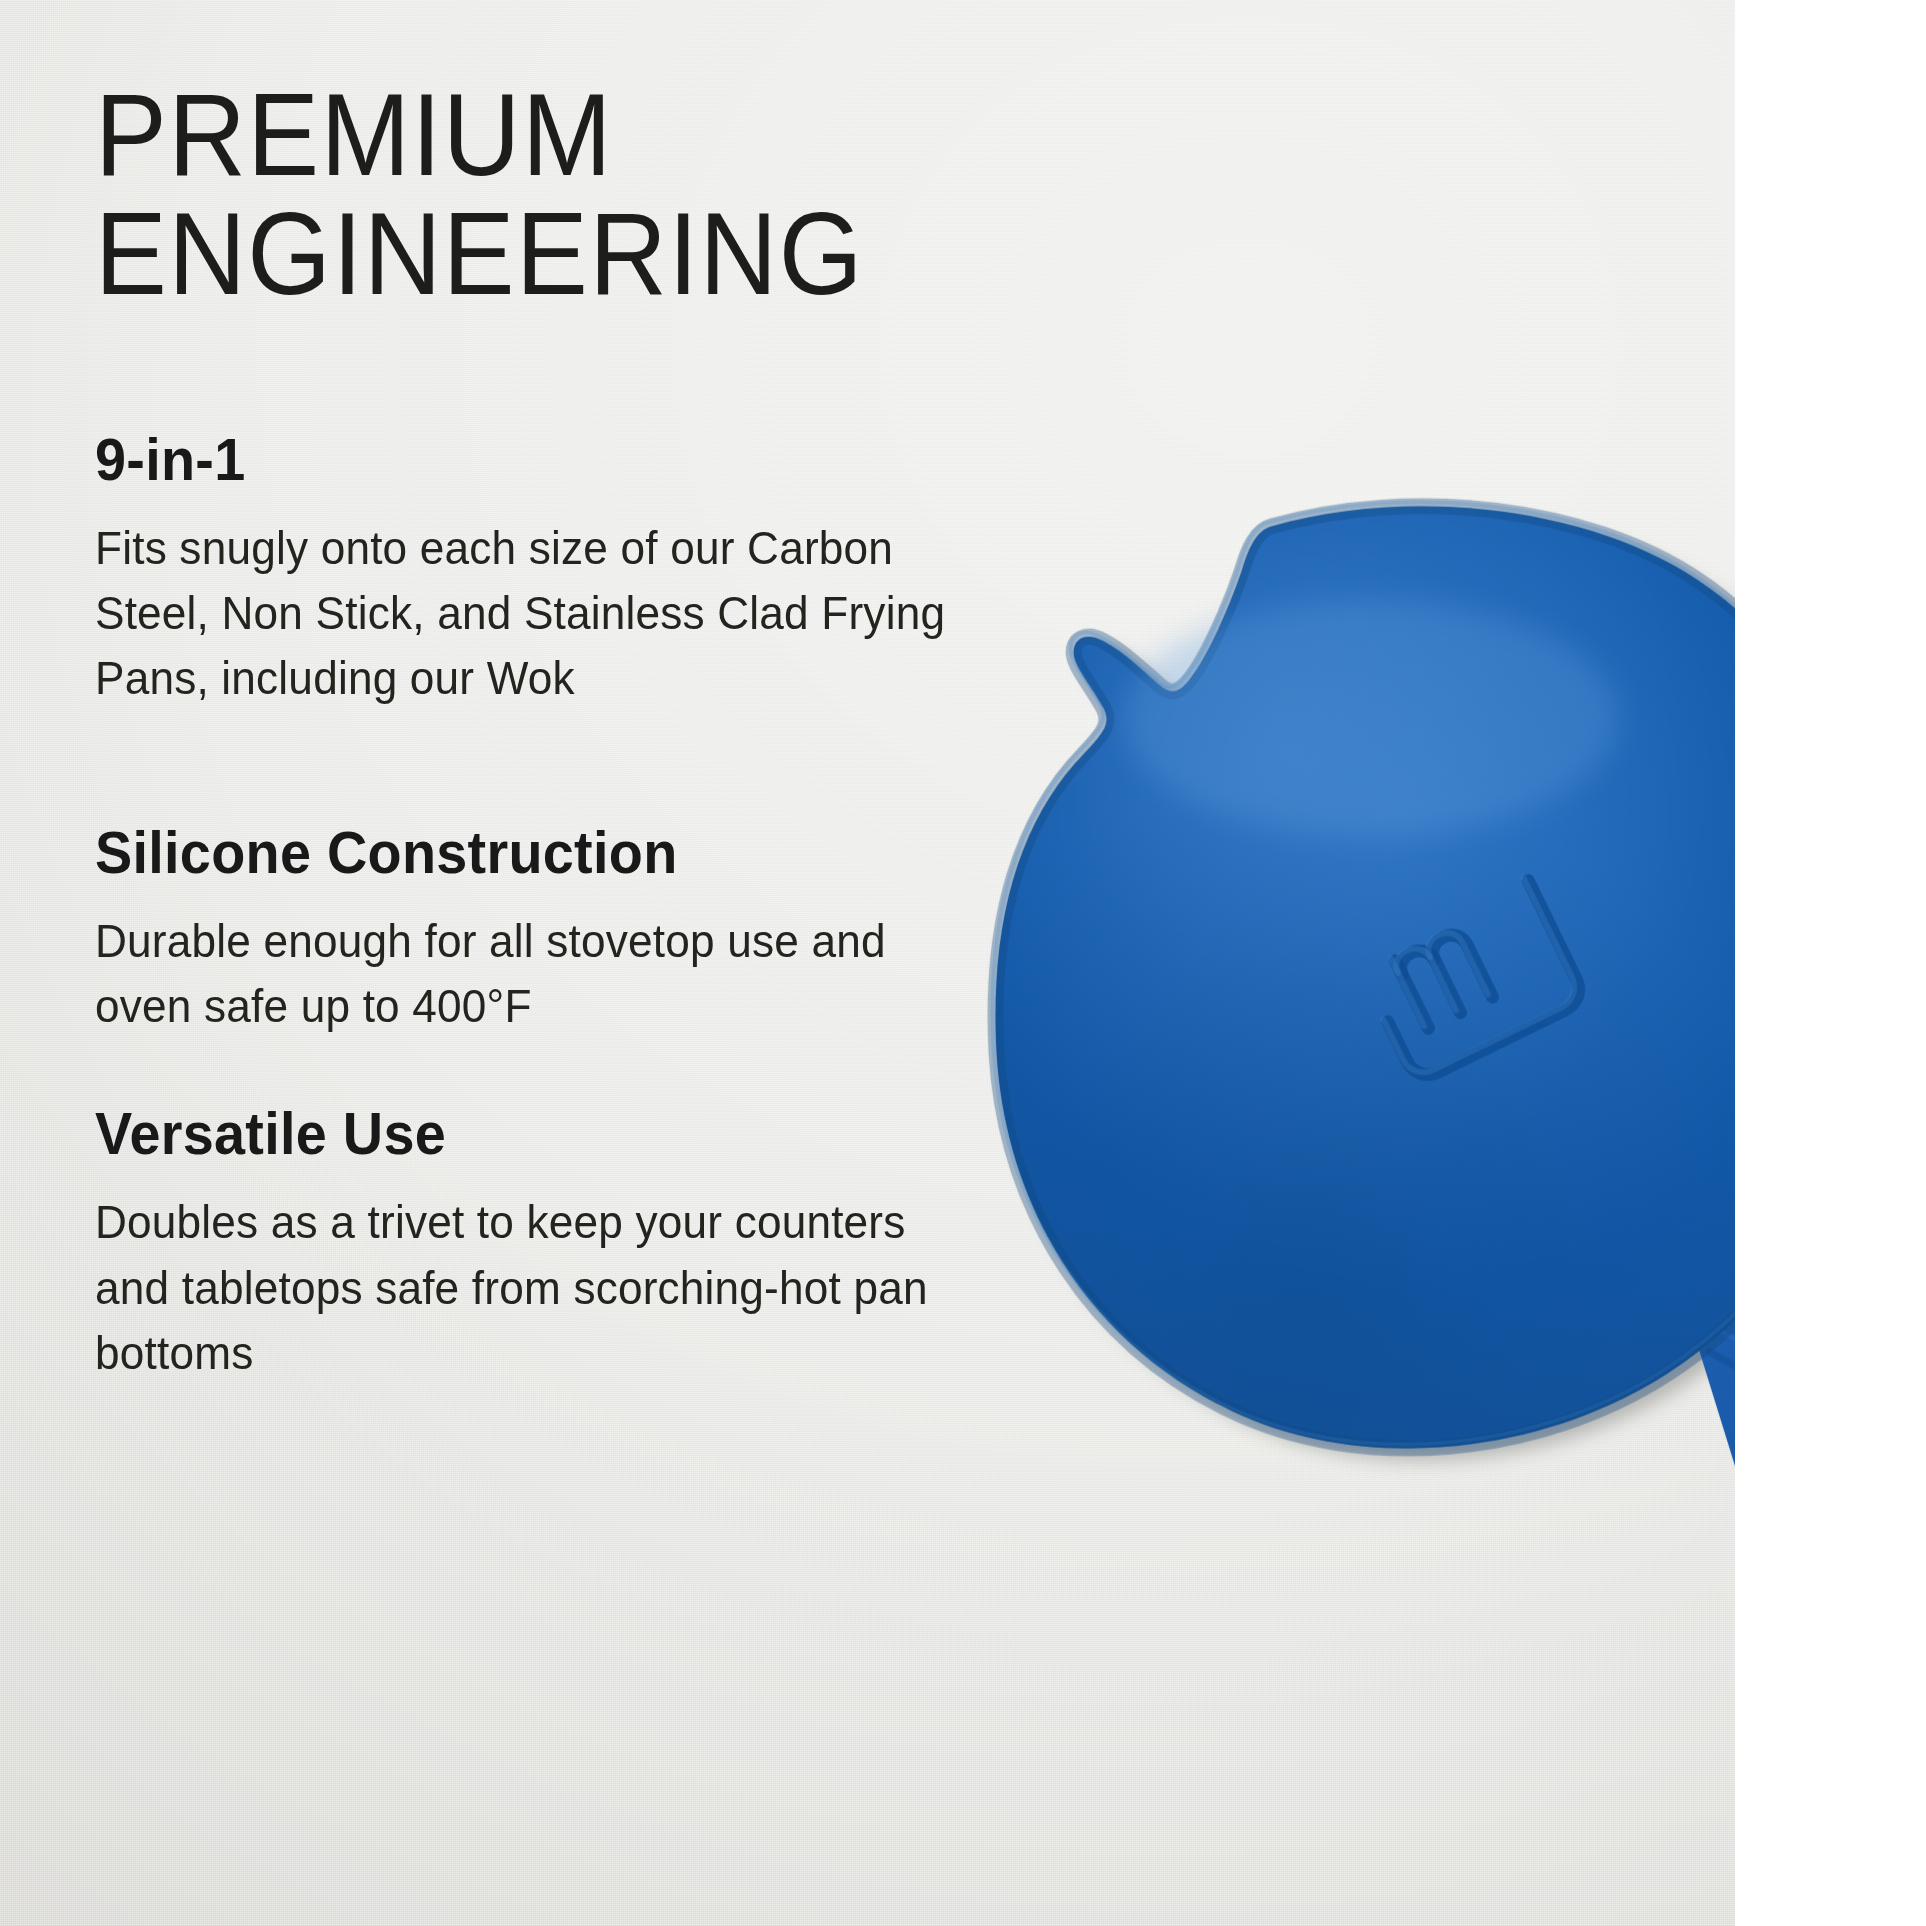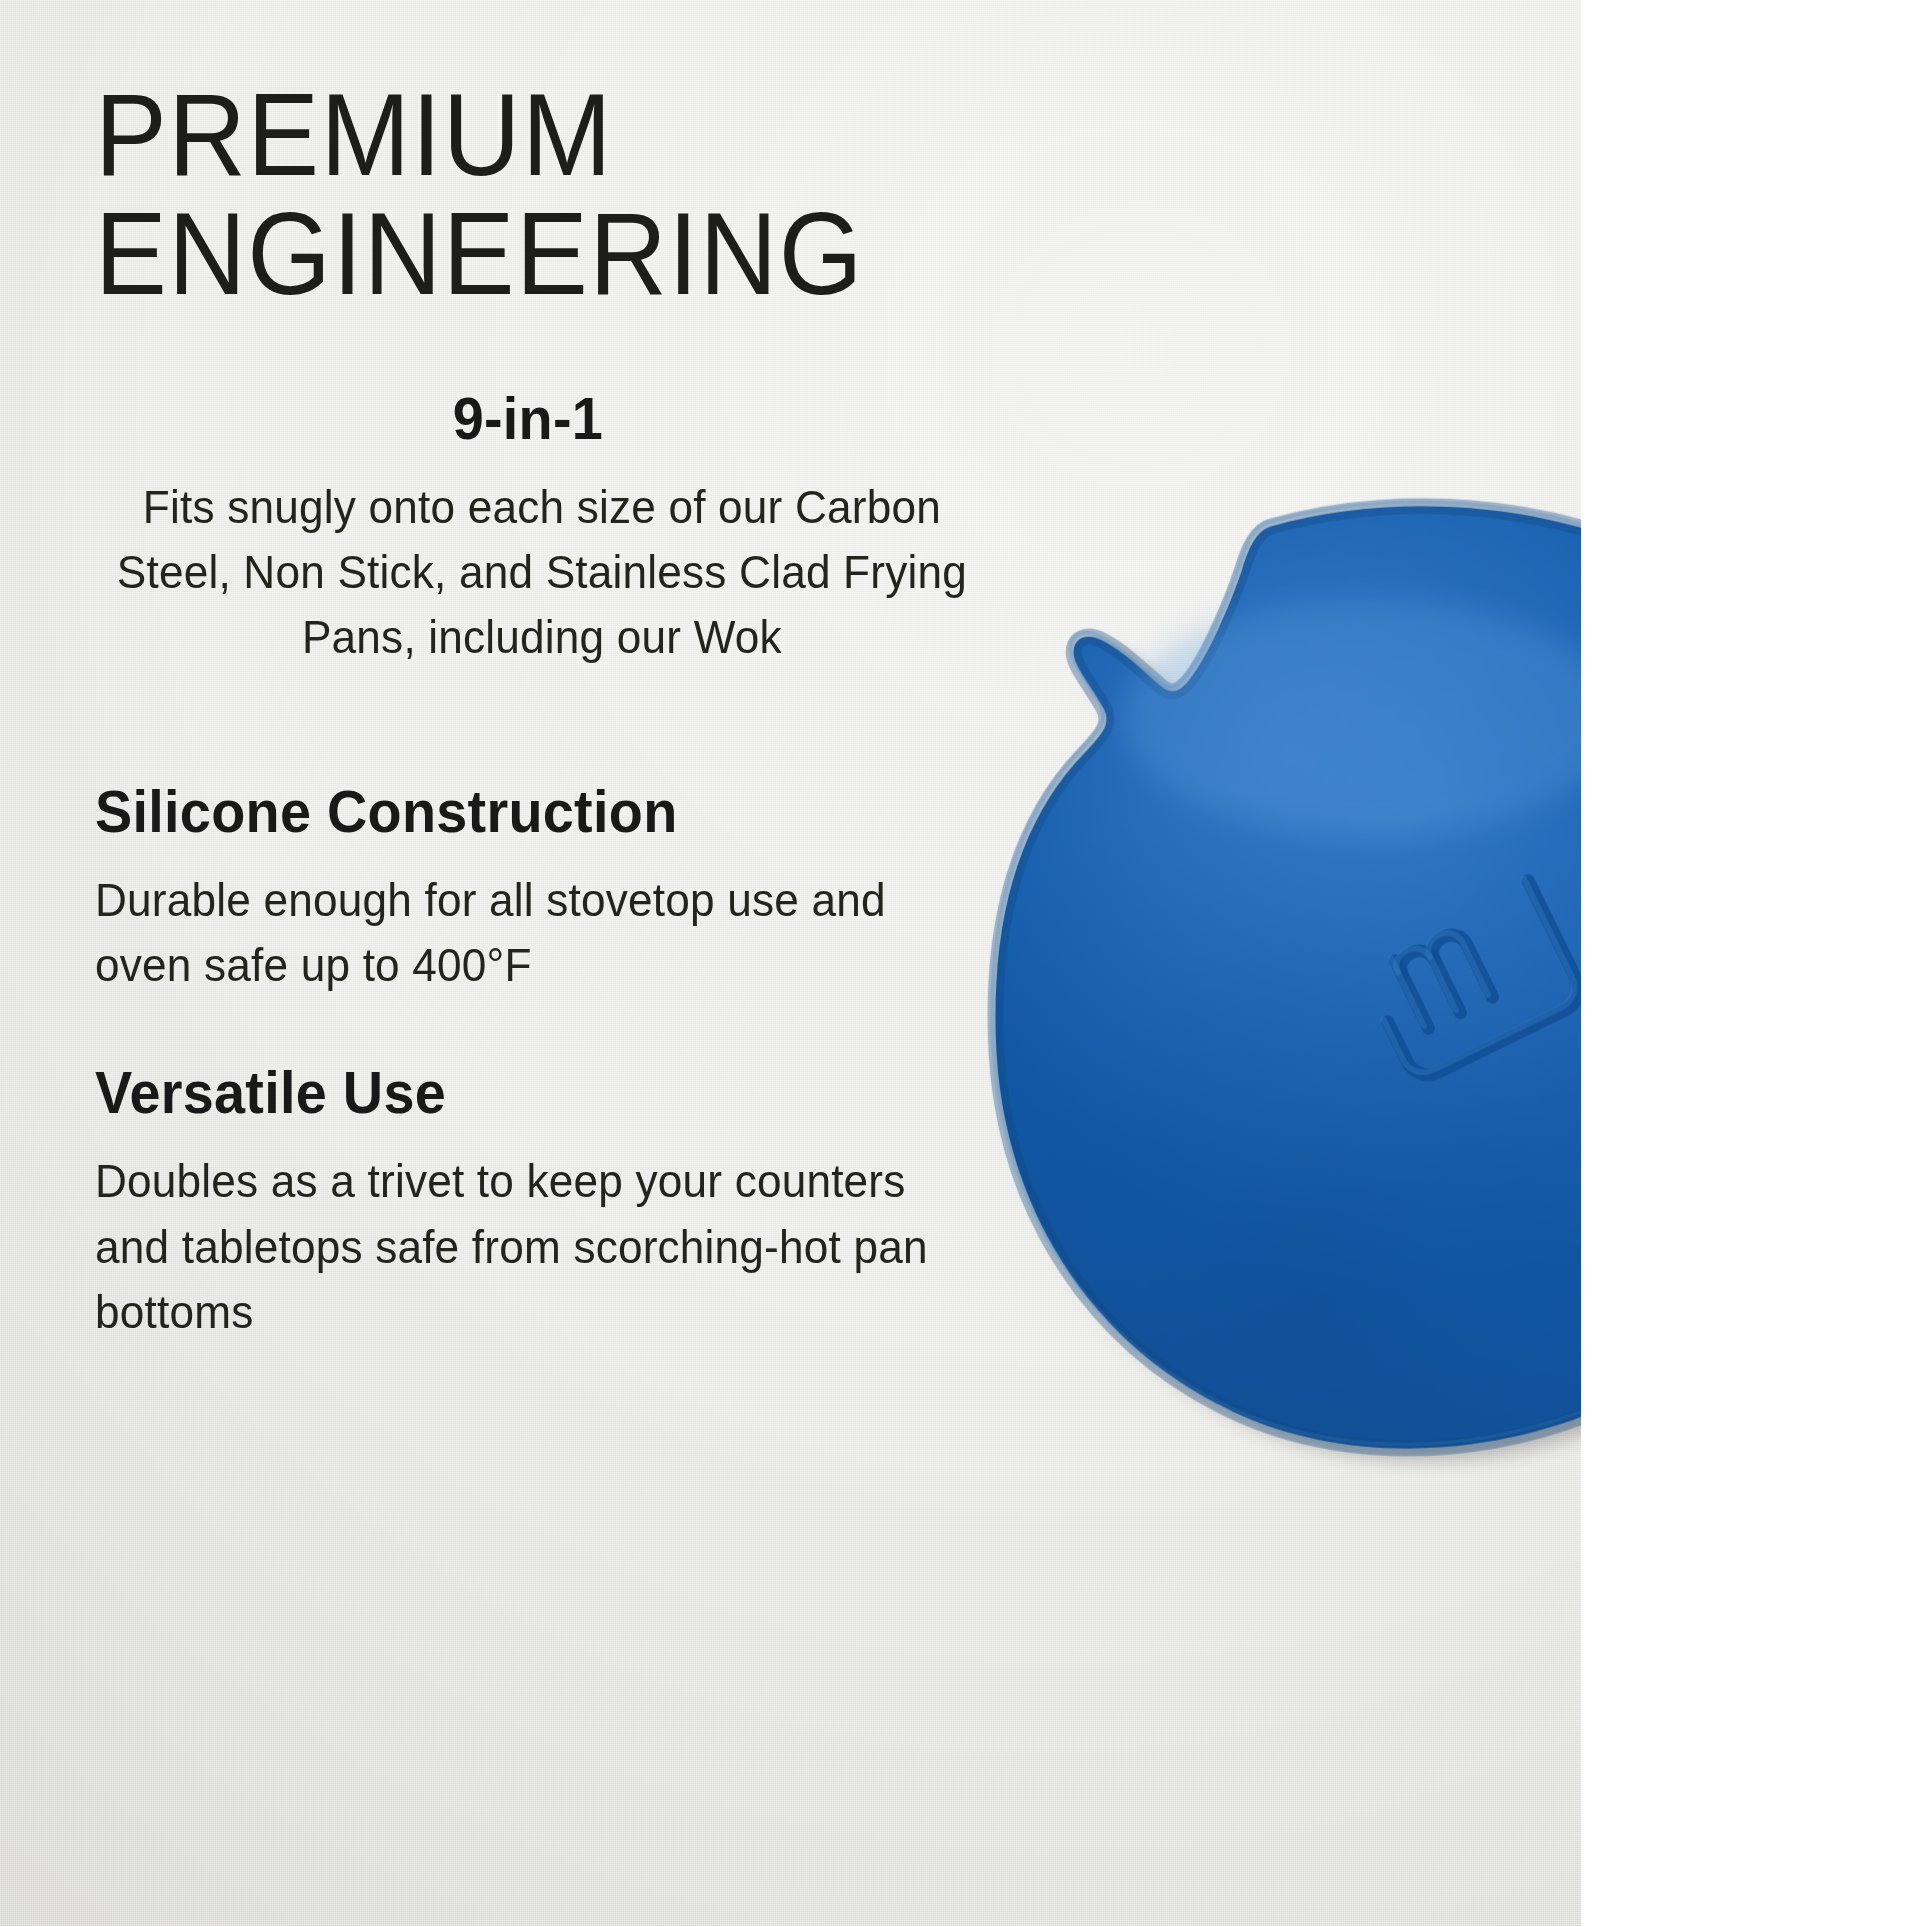--- a/index.html
+++ b/index.html
@@ -3,21 +3,21 @@
 <meta charset="utf-8">
 <style>
   html, body {
     margin: 0;
     padding: 0;
     background: #ffffff;
   }
 
   #canvas {
     position: relative;
-    width: 1581px;
+    width: 1735px;
     height: 1927px;
     overflow: hidden;
     font-family: "Liberation Sans", sans-serif;
     background:
       radial-gradient(ellipse 150% 120% at 72% 18%, #f0f0ee 0%, #eaeae7 38%, #e3e3df 72%, #dddcd7 100%);
   }
 
   
   #grain {
     position: absolute;
@@ -55,21 +55,21 @@
     font-weight: 400;
     letter-spacing: 1.5px;
     color: #1d1d1b;
     margin: 0;
     transform: scaleX(.92);
     transform-origin: left top;
     white-space: pre-line;
   }
 
   .section { margin-top: 0; }
-  #sec-0 { margin-top: 70px; text-align: center; }
+  #sec-0 { margin-top: 111px; }
   #sec-1 { margin-top: 106px; }
   #sec-2 { margin-top: 60px; }
 
   .section-heading {
     font-family: "Liberation Sans Narrow", "Liberation Sans", sans-serif;
     font-size: 60px;
     font-weight: 700;
     letter-spacing: 0.3px;
     color: #19191a;
     margin: 0 0 22px 0;

